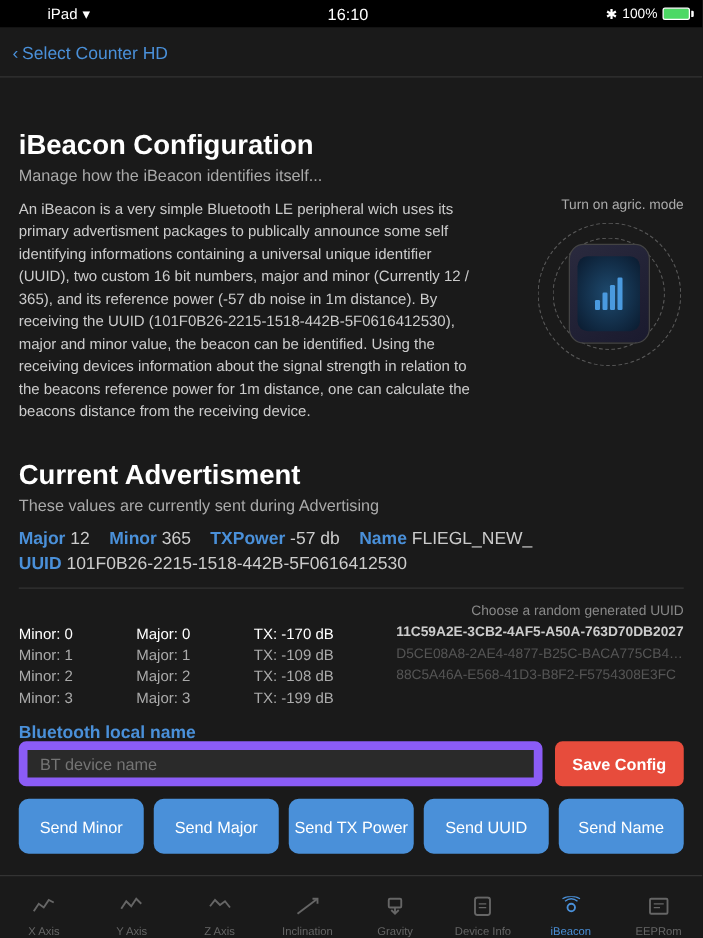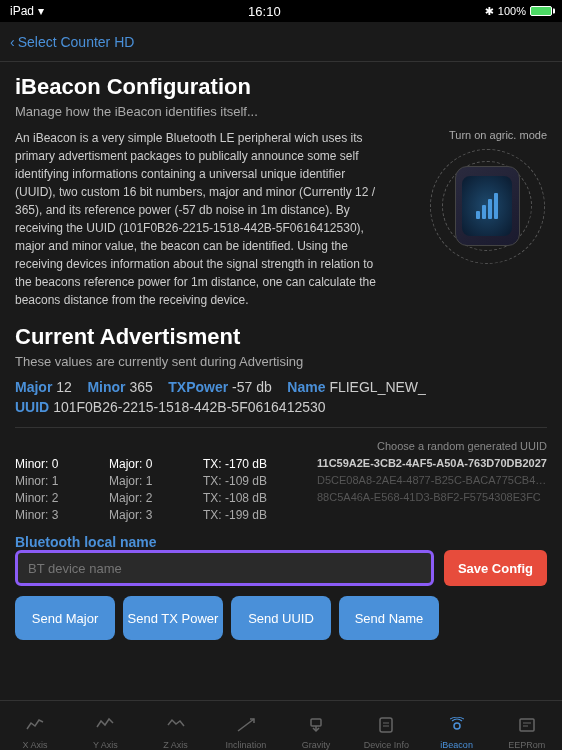--- a/index.html
+++ b/index.html
@@ -17,21 +17,21 @@
     .status-bar {
       background: #000;
       height: 22px;
       display: flex;
       align-items: center;
       justify-content: space-between;
       padding: 0 10px;
       font-size: 12px;
       color: #fff;
     }
-    .status-left { display: flex; align-items: flex-end; gap: 4px; }
+    .status-left { display: flex; align-items: flex-end; gap: 4px; margin-left: 28px; }
     .status-center { font-size: 13px; font-weight: 500; }
     .status-right { display: flex; align-items: center; gap: 4px; font-size: 11px; }
     .battery-icon {
       display: inline-block;
       width: 22px;
       height: 10px;
       border: 1.5px solid #fff;
       border-radius: 2px;
       position: relative;
       background: #4cd964;
@@ -81,20 +81,21 @@
       padding: 12px 15px;
       background: #1a1a1a;
     }
 
     
     .section-title {
       font-size: 22px;
       font-weight: 700;
       color: #fff;
       margin-bottom: 4px;
+      margin-top: 29px;
     }
     .section-subtitle {
       font-size: 13px;
       color: #aaa;
       margin-bottom: 10px;
     }
     .content-area {
       display: flex;
       gap: 18px;
       margin-bottom: 15px;
@@ -209,21 +210,21 @@
     .bluetooth-label {
       font-size: 14px;
       color: #4a90d9;
       font-weight: 600;
       white-space: nowrap;
     }
     .bluetooth-input {
       flex: 1;
       height: 36px;
       background: #2a2a2a;
-      border: 3px solid #8b5cf6;
+      border: 7px solid #8b5cf6;
       border-radius: 6px;
       color: #888;
       padding: 0 10px;
       font-size: 13px;
     }
     .save-config-btn {
       background: #e74c3c;
       color: #fff;
       border: none;
       border-radius: 6px;
@@ -387,20 +388,21 @@
 
   <div class="bluetooth-section">
     <div class="bluetooth-label">Bluetooth local name</div>
     <div class="bluetooth-row">
       <input class="bluetooth-input" type="text" placeholder="BT device name" style="">
       <button class="save-config-btn">Save Config</button>
     </div>
   </div>
 
   <div class="action-buttons">
+    <button class="action-btn">Send Minor</button>
     <button class="action-btn">Send Major</button>
     <button class="action-btn">Send TX Power</button>
     <button class="action-btn">Send UUID</button>
     <button class="action-btn">Send Name</button>
   </div>
 
 </div>
 
 <div class="tab-bar">
   <div class="tab-item">

